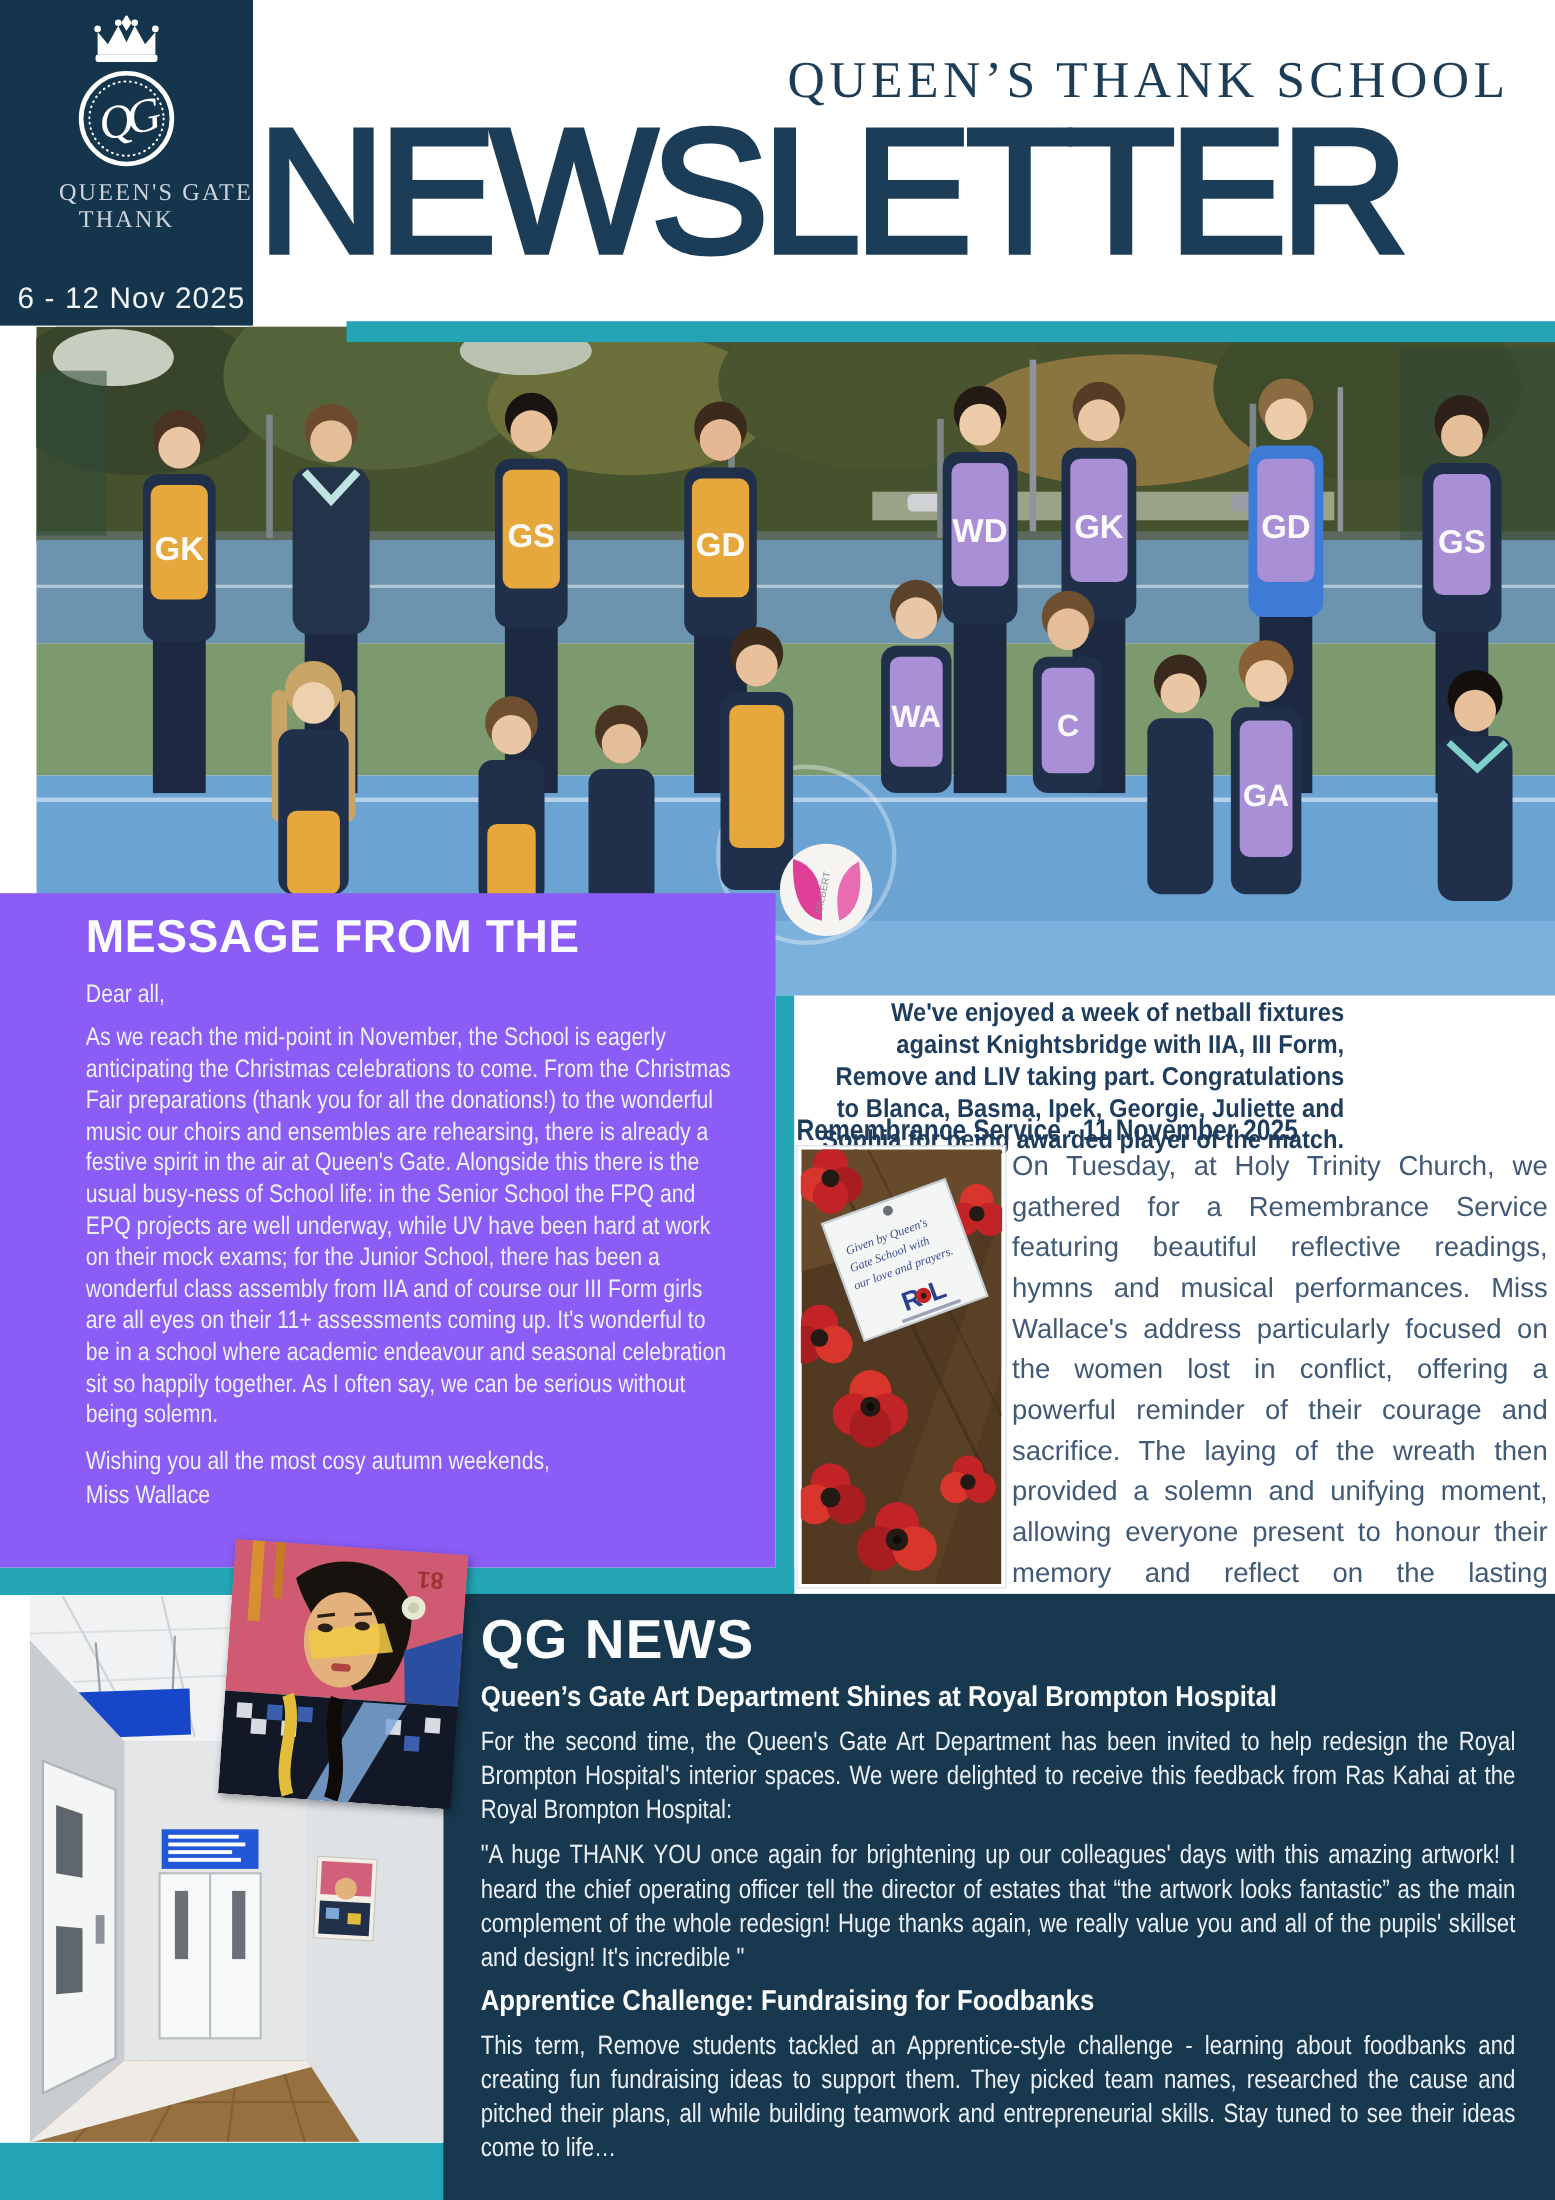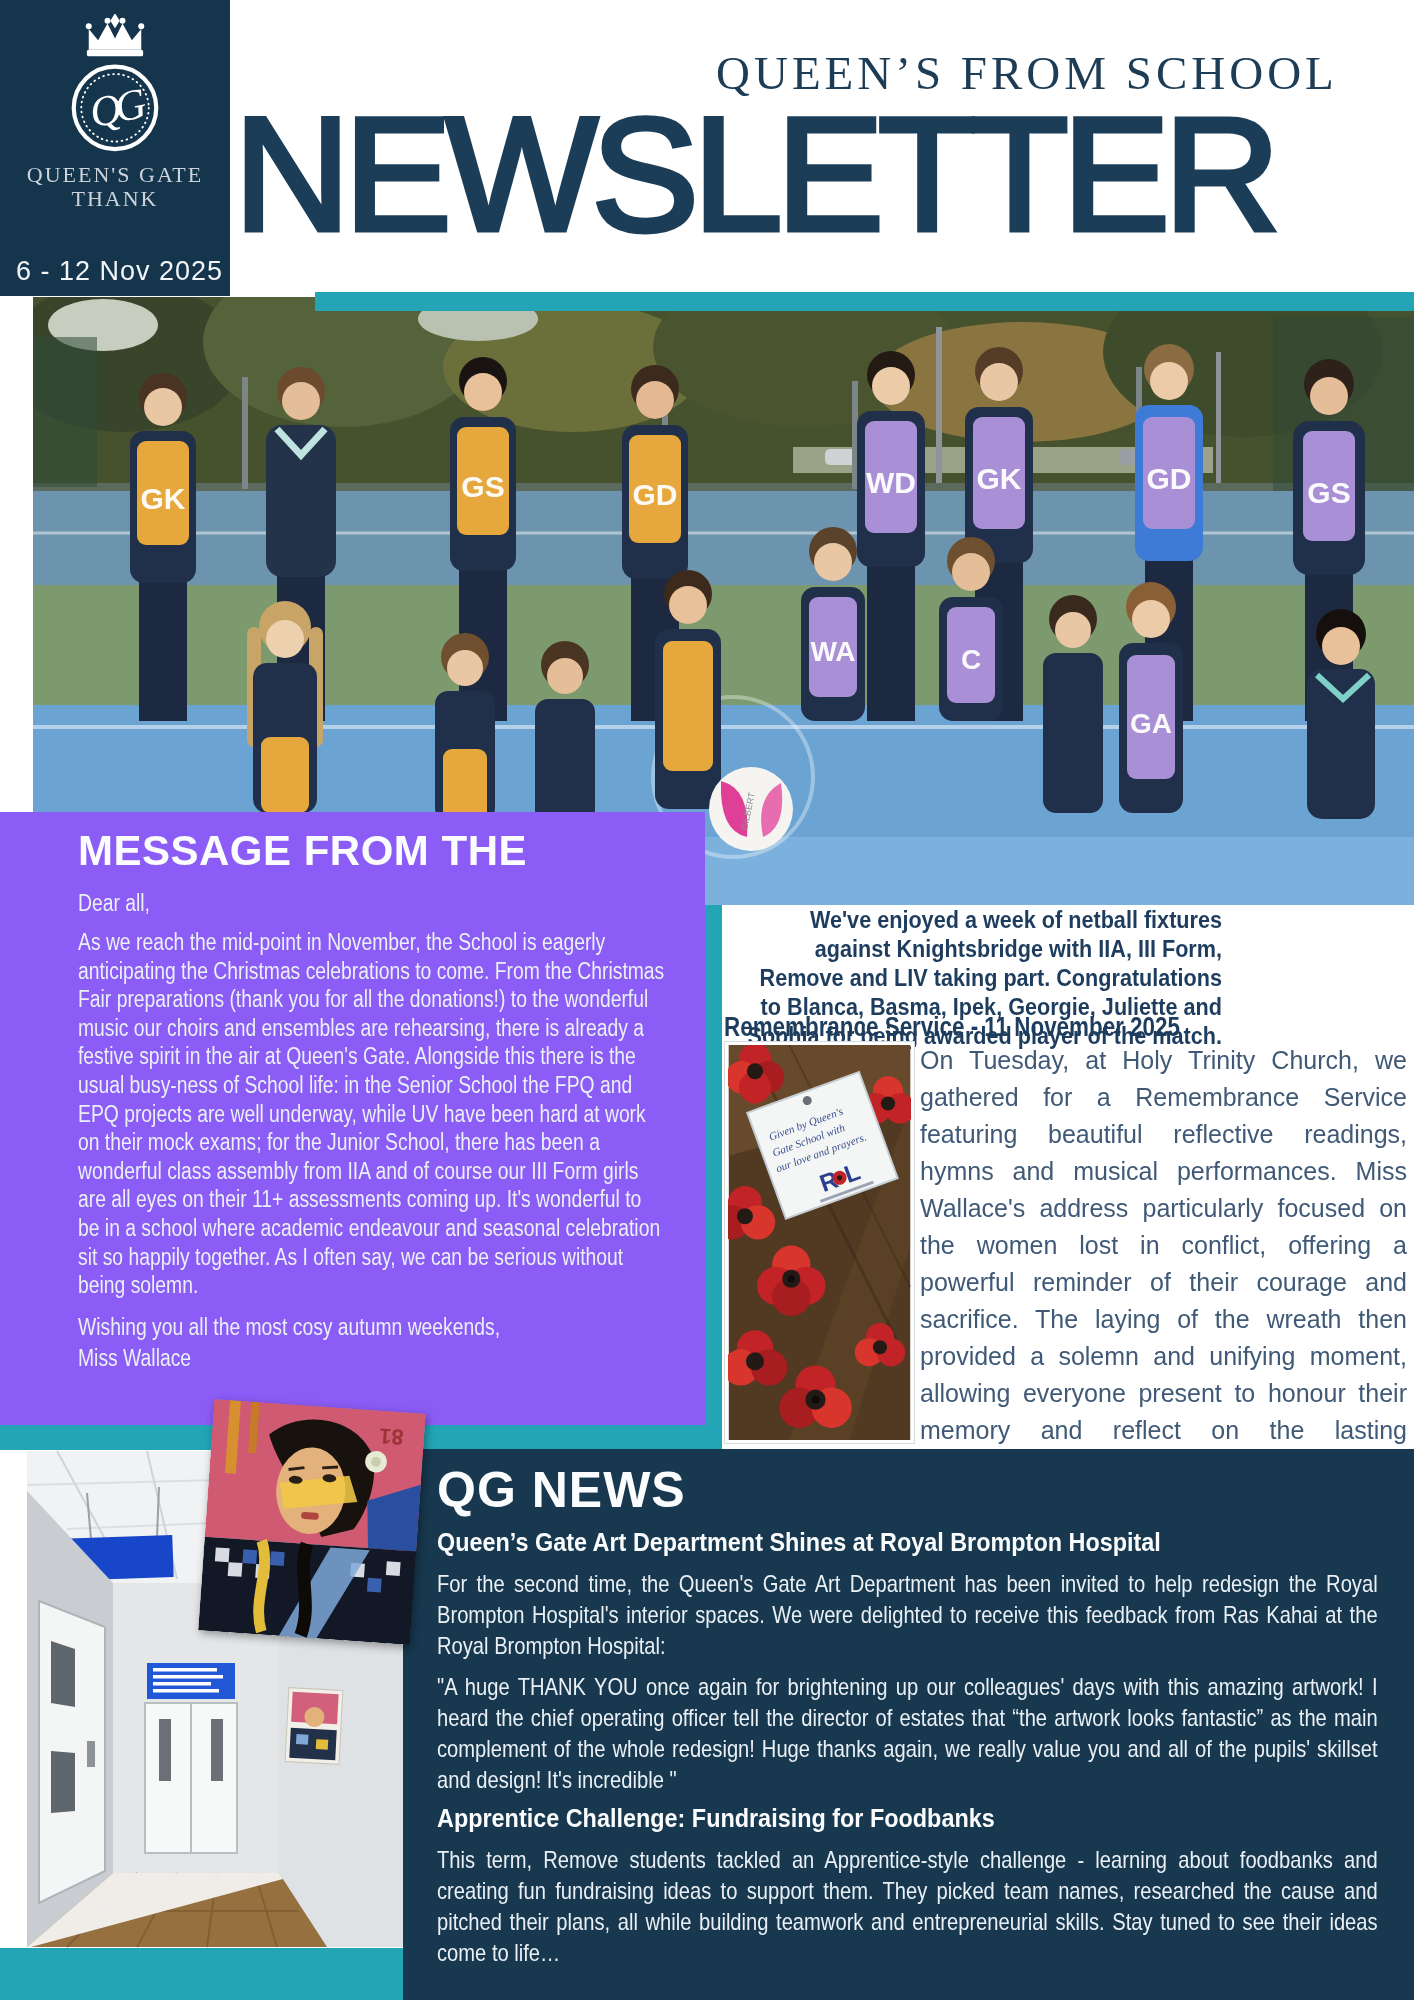--- a/index.html
+++ b/index.html
@@ -5,21 +5,21 @@
   html,body{margin:0;padding:0;background:#fff;}
   .page{position:relative;width:1414px;height:2000px;background:#fff;overflow:hidden;
         font-family:"Liberation Sans",sans-serif;}
   .abs{position:absolute;}
 
   
   .sidebar{left:0;top:0;width:230px;height:296px;background:#14354B;z-index:5;}
   .logo{position:absolute;left:40px;top:14px;width:150px;height:152px;}
   .school-name{position:absolute;width:230px;text-align:center;color:#CCD3DB;
         font-family:"Liberation Serif",serif;letter-spacing:2px;font-size:22px;}
-  .sn1{top:162px;} .sn2{top:186px;}
+  .sn1{top:162px;text-align:right;} .sn2{top:186px;}
   .date{position:absolute;left:16px;top:256px;color:#F2F5F7;font-size:27px;letter-spacing:1px;font-weight:400;}
   .masthead-school{left:716px;top:46px;font-family:"Liberation Serif",serif;font-size:47px;
         letter-spacing:4px;color:#1D3D57;white-space:nowrap;z-index:2;}
   .masthead-title{left:234px;top:94px;font-size:161px;font-weight:400;letter-spacing:-6px;
         color:#1C3D57;line-height:1;white-space:nowrap;z-index:2;
         -webkit-text-stroke:5px #1C3D57;}
   .teal-bar{left:315px;top:292px;width:1099px;height:19px;background:#23A5B5;z-index:3;}
 
   
   .netball-photo{left:0;top:297px;width:1210px;height:608px;z-index:1;padding-left:33px;}
@@ -62,21 +62,21 @@
   
   .corridor{left:27px;top:1450px;width:376px;height:498px;z-index:3;}
   .painting{left:206px;top:1406px;width:212px;height:232px;z-index:6;
         transform:rotate(4deg);box-shadow:2px 3px 8px rgba(0,0,0,.35);}
 </style>
 </head>
 <body>
 
 <div class="page">
 
-  <div class="abs masthead-school">QUEEN’S FROM SCHOOL</div>
+  <div class="abs masthead-school">QUEEN’S THANK SCHOOL</div>
   <div class="abs masthead-title">NEWSLETTER</div>
   <div class="abs teal-bar"></div>
 
   <div class="abs sidebar">
     <svg class="logo" viewBox="0 0 160 162">
       <g fill="#FFFFFF">
         <polygon points="52,38 52,16 62,28 72,10 80,26 88,10 98,28 108,16 108,38"></polygon>
         <rect x="50" y="38" width="60" height="7" rx="2"></rect>
         <circle cx="52" cy="13" r="3.2"></circle>
           <circle cx="72" cy="7" r="3.2"></circle>

